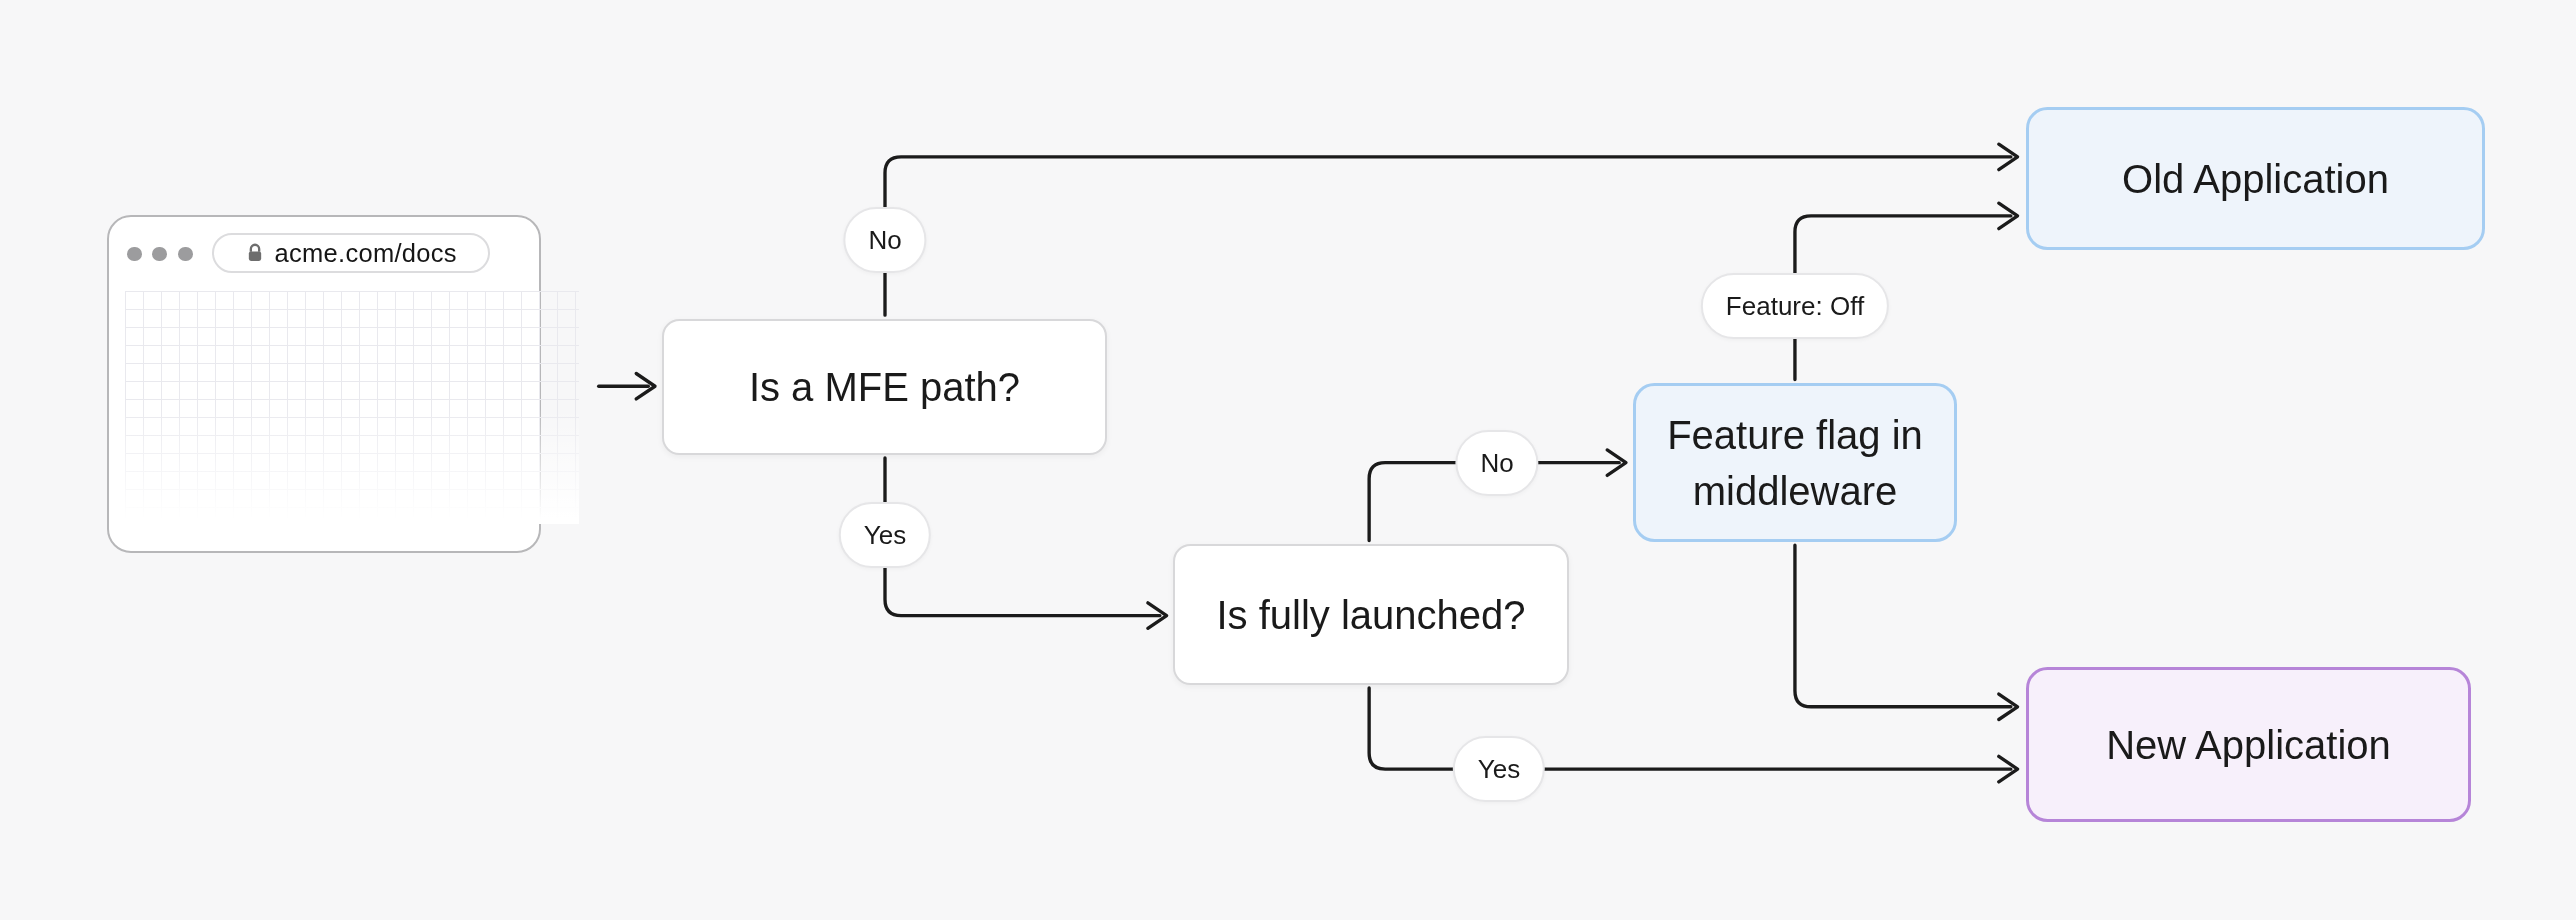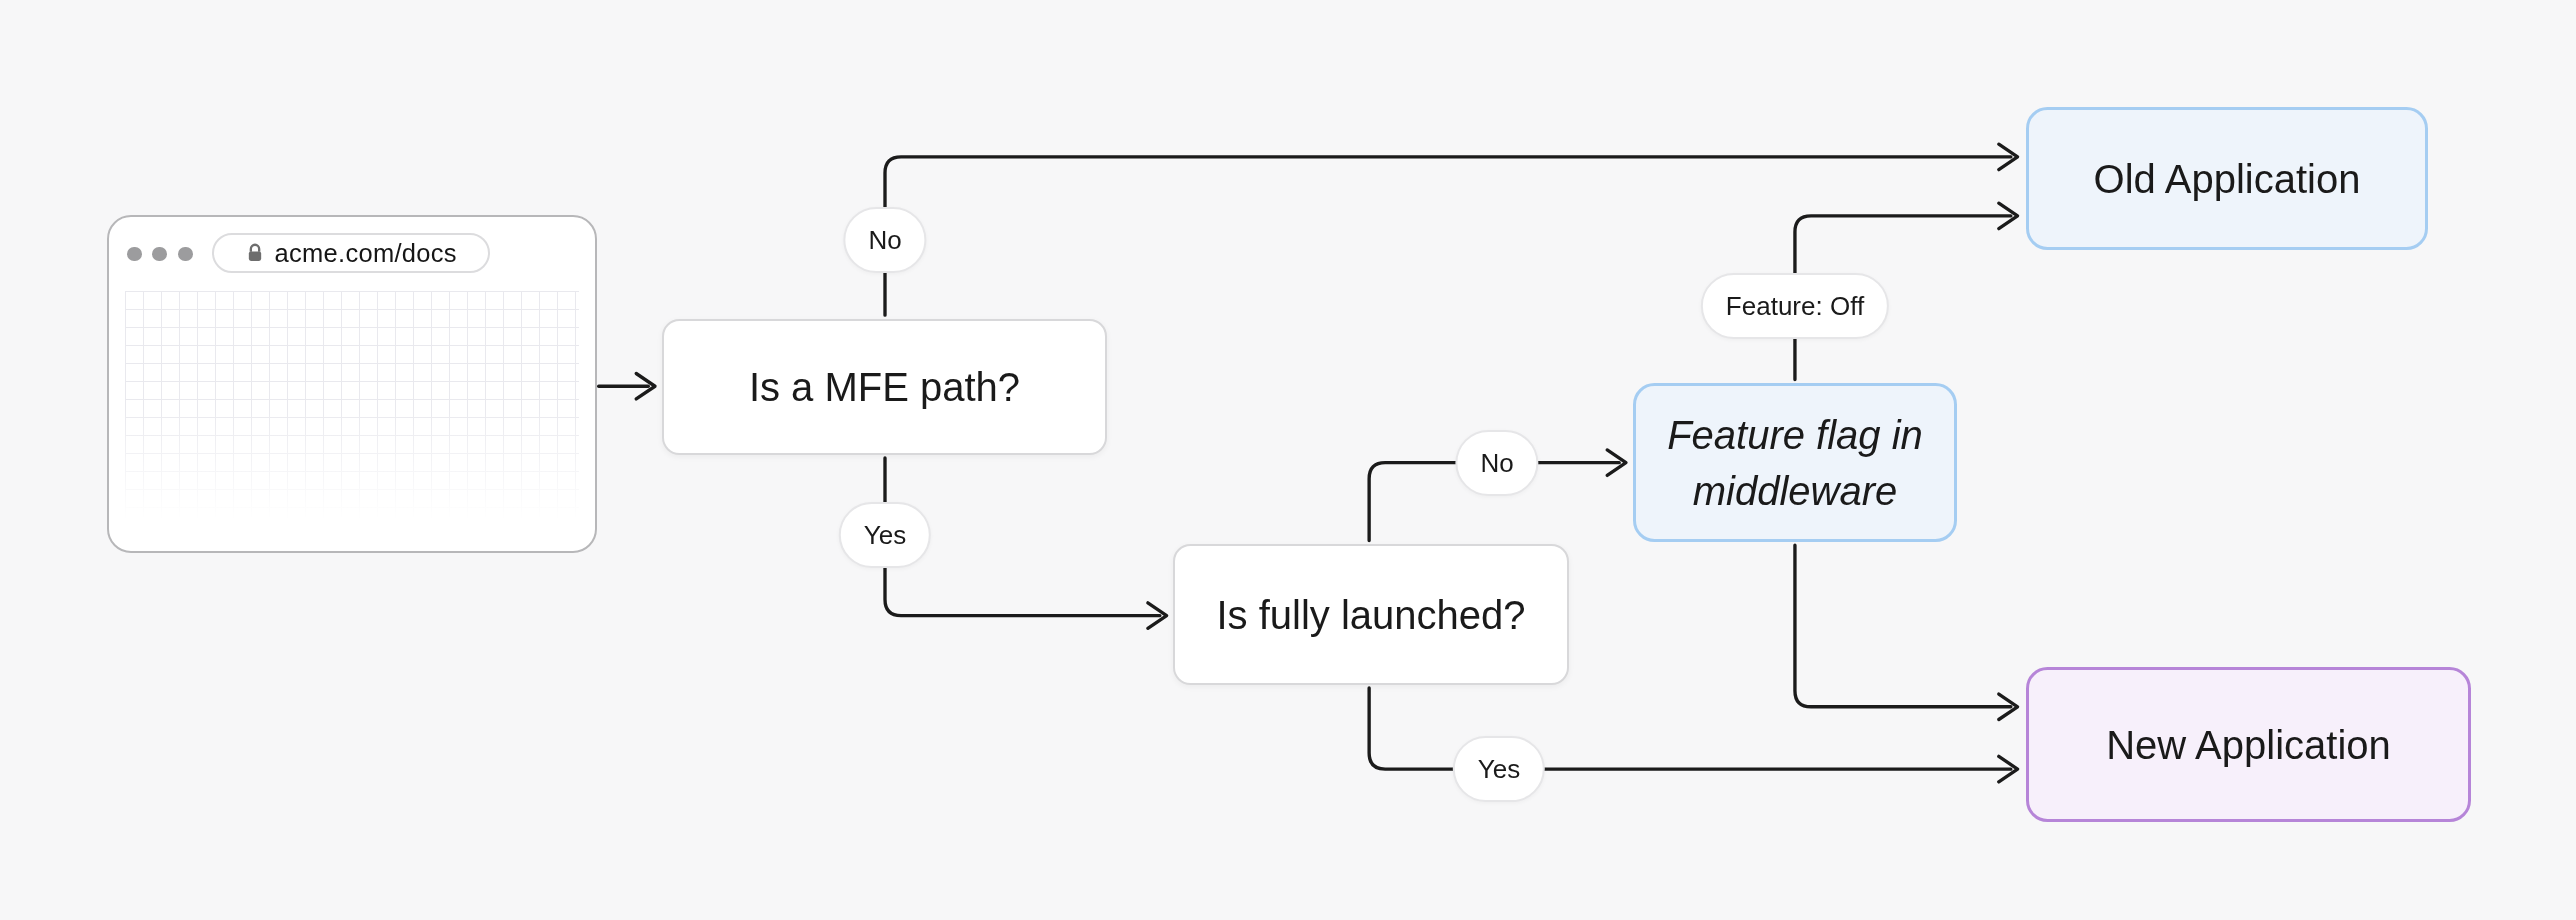--- a/index.html
+++ b/index.html
@@ -22,21 +22,21 @@
     fill:none;
     stroke:currentColor;
     stroke-width:5;
     stroke-linecap:round;
     stroke-linejoin:round;
   }
   
   .browser{
     position:absolute;
     left:107px;top:215px;
-    width:490px;height:338px;
+    width:434px;height:338px;
     background:#ffffff;
     border:2px solid #b7b7b9;
     border-radius:24px;
     box-sizing:border-box;
   }
   .window-dots{
     position:absolute;
     left:18px;top:29.5px;
     display:flex;
     gap:10.7px;
@@ -167,25 +167,25 @@
   </div>
 
   <div class="node plain" style="left: 1173px; top: 544px; width: 396px; height: 141px; background: rgb(255, 255, 255); border-color: rgb(216, 216, 218);">
     <span>Is fully launched?</span>
   </div>
 
   <div class="node plain" style="left: 662px; top: 319px; width: 445px; height: 136px; background: rgb(255, 255, 255); border-color: rgb(216, 216, 218);">
     <span>Is a MFE path?</span>
   </div>
 
-  <div class="node tinted" style="left: 1633px; top: 383px; width: 324px; height: 159px; padding: 0px 28px; background: rgb(238, 244, 251); border-color: rgb(165, 205, 242); font-style: italic;">
+  <div class="node tinted" style="left: 1633px; top: 383px; width: 324px; height: 159px; padding: 0px 28px; background: rgb(238, 244, 251); border-color: rgb(165, 205, 242);">
     <span>Feature flag in middleware</span>
   </div>
 
-  <div class="node tinted" style="left: 2026px; top: 107px; width: 402px; height: 143px; background: rgb(238, 244, 251); border-color: rgb(165, 205, 242);">
+  <div class="node tinted" style="left: 2026px; top: 107px; width: 459px; height: 143px; background: rgb(238, 244, 251); border-color: rgb(165, 205, 242);">
     <span>Old Application</span>
   </div>
 
   <div class="node tinted" style="left: 2026px; top: 667px; width: 445px; height: 155px; background: rgb(247, 240, 251); border-color: rgb(182, 133, 216);">
     <span>New Application</span>
   </div>
 
   <div class="pill" style="left:885px;top:240px;">No</div>
   <div class="pill" style="left:885px;top:535px;">Yes</div>
   <div class="pill" style="left:1497px;top:463px;">No</div>

